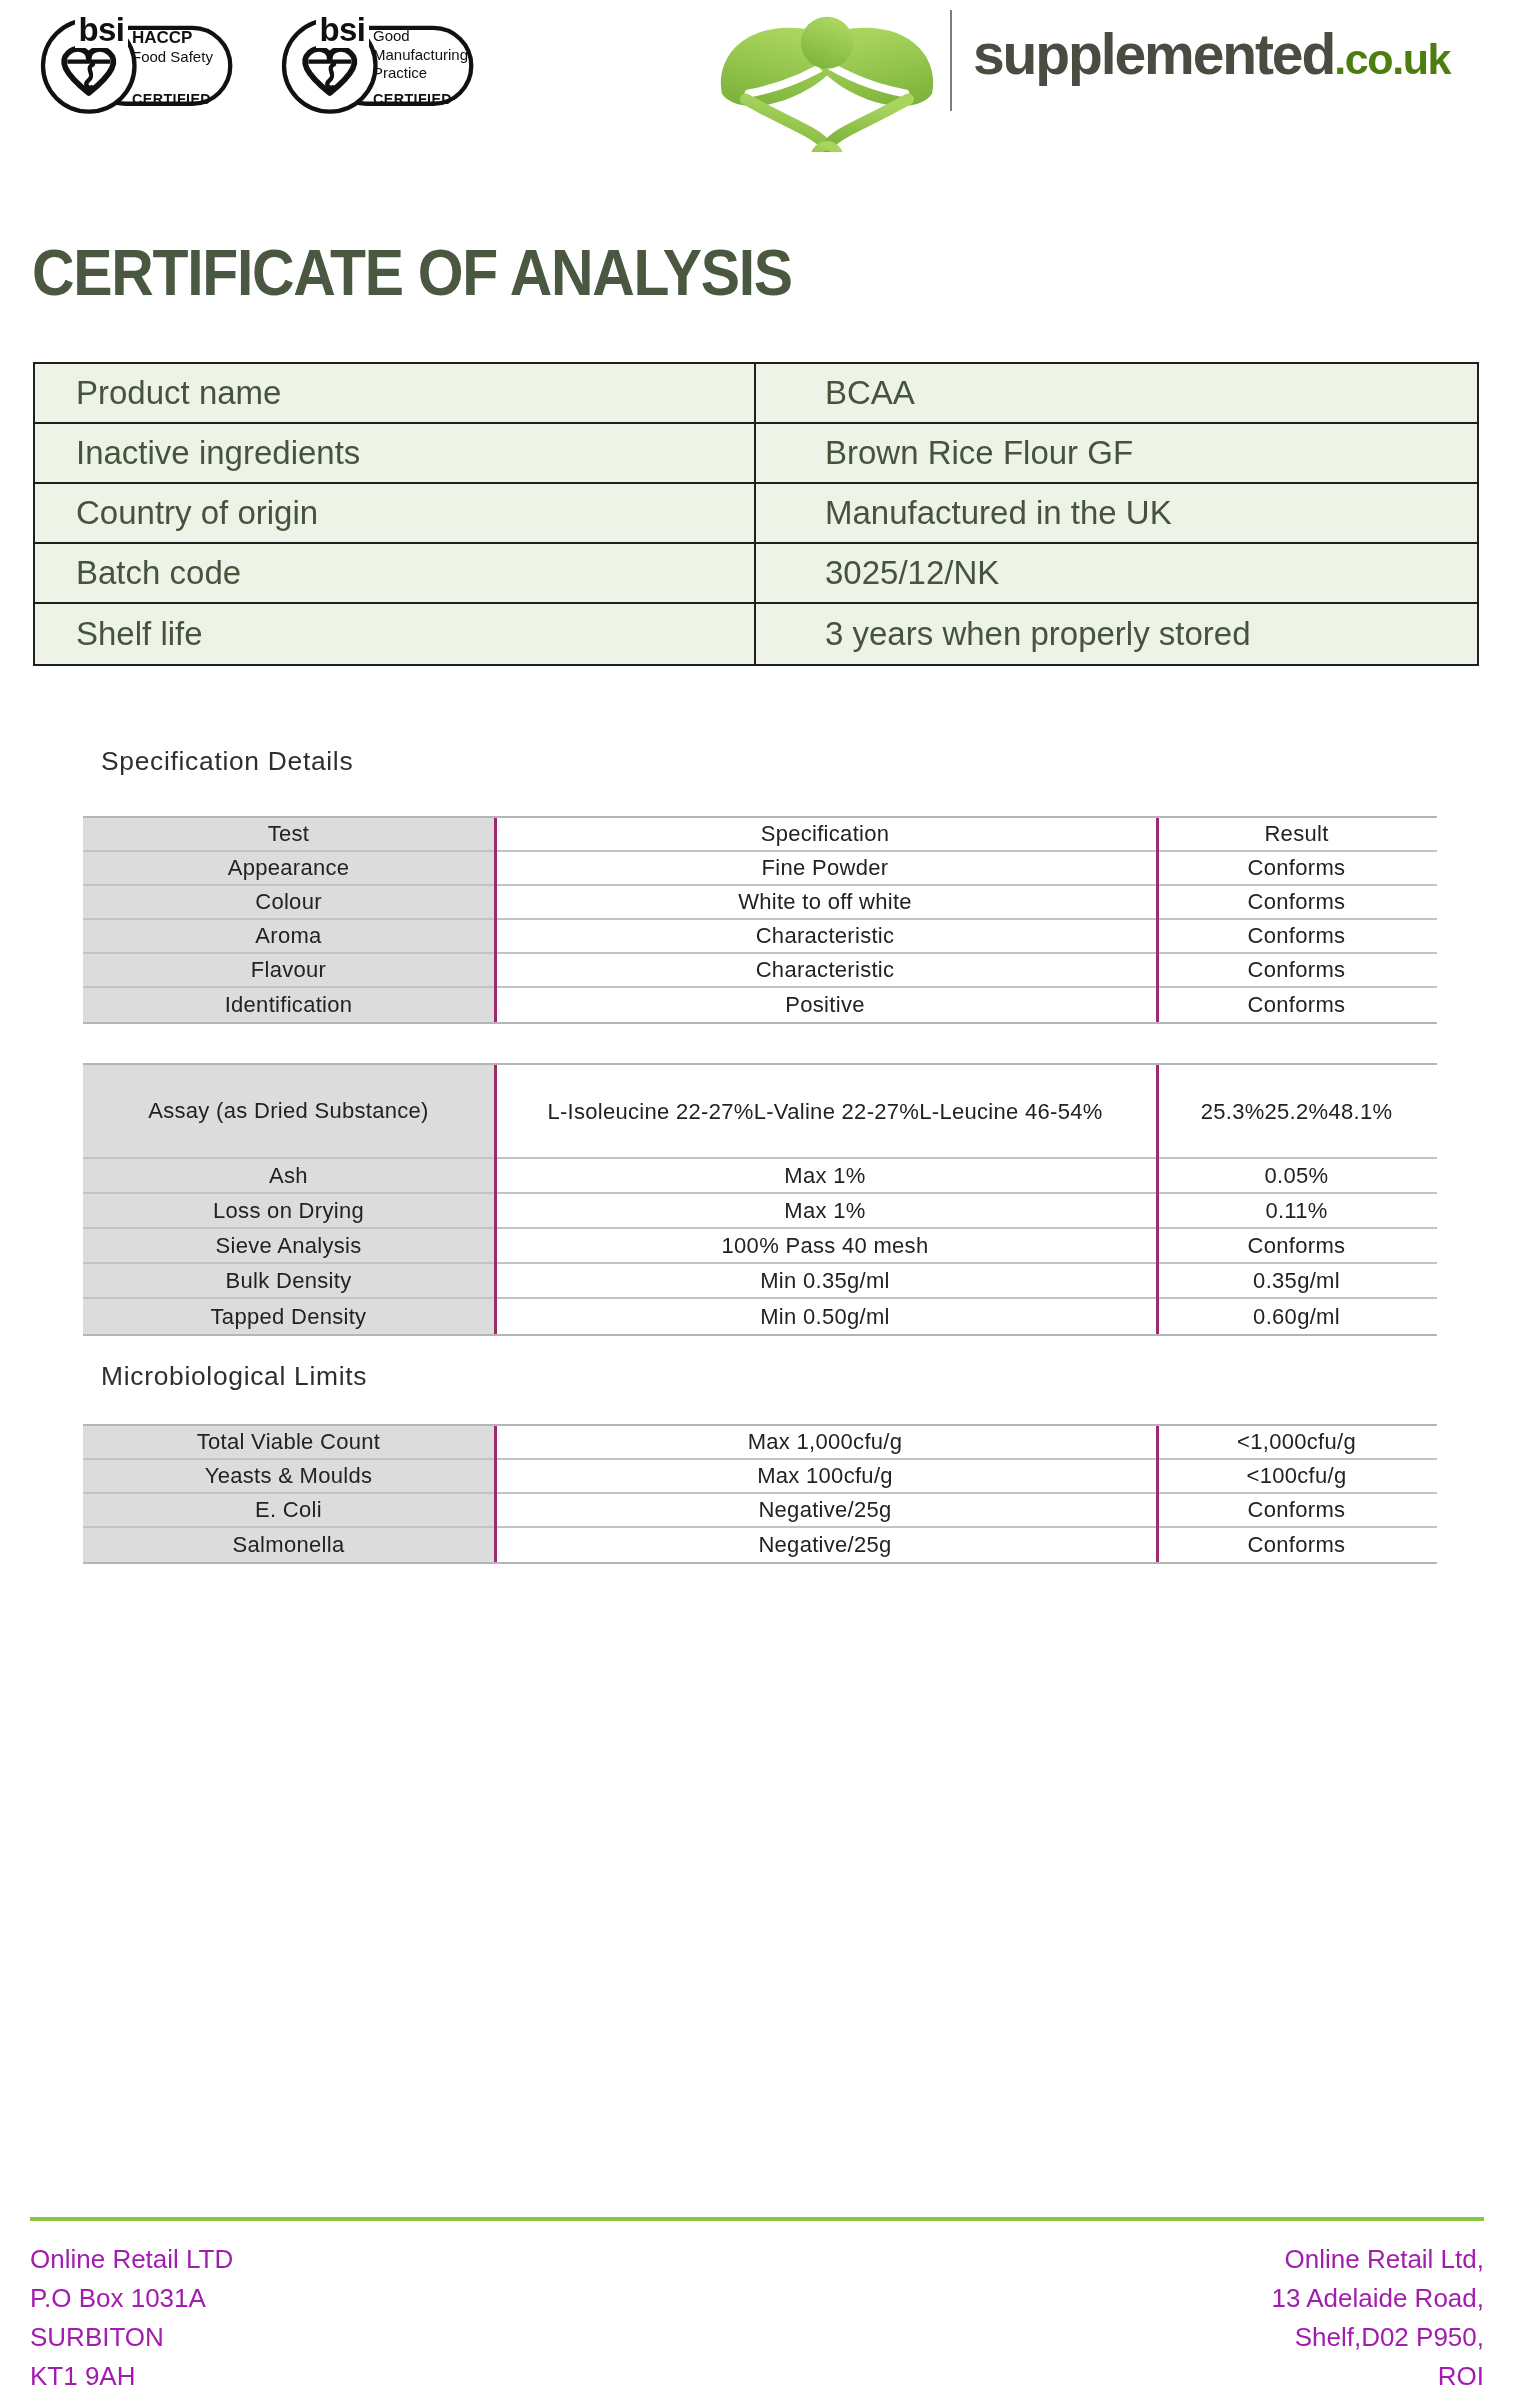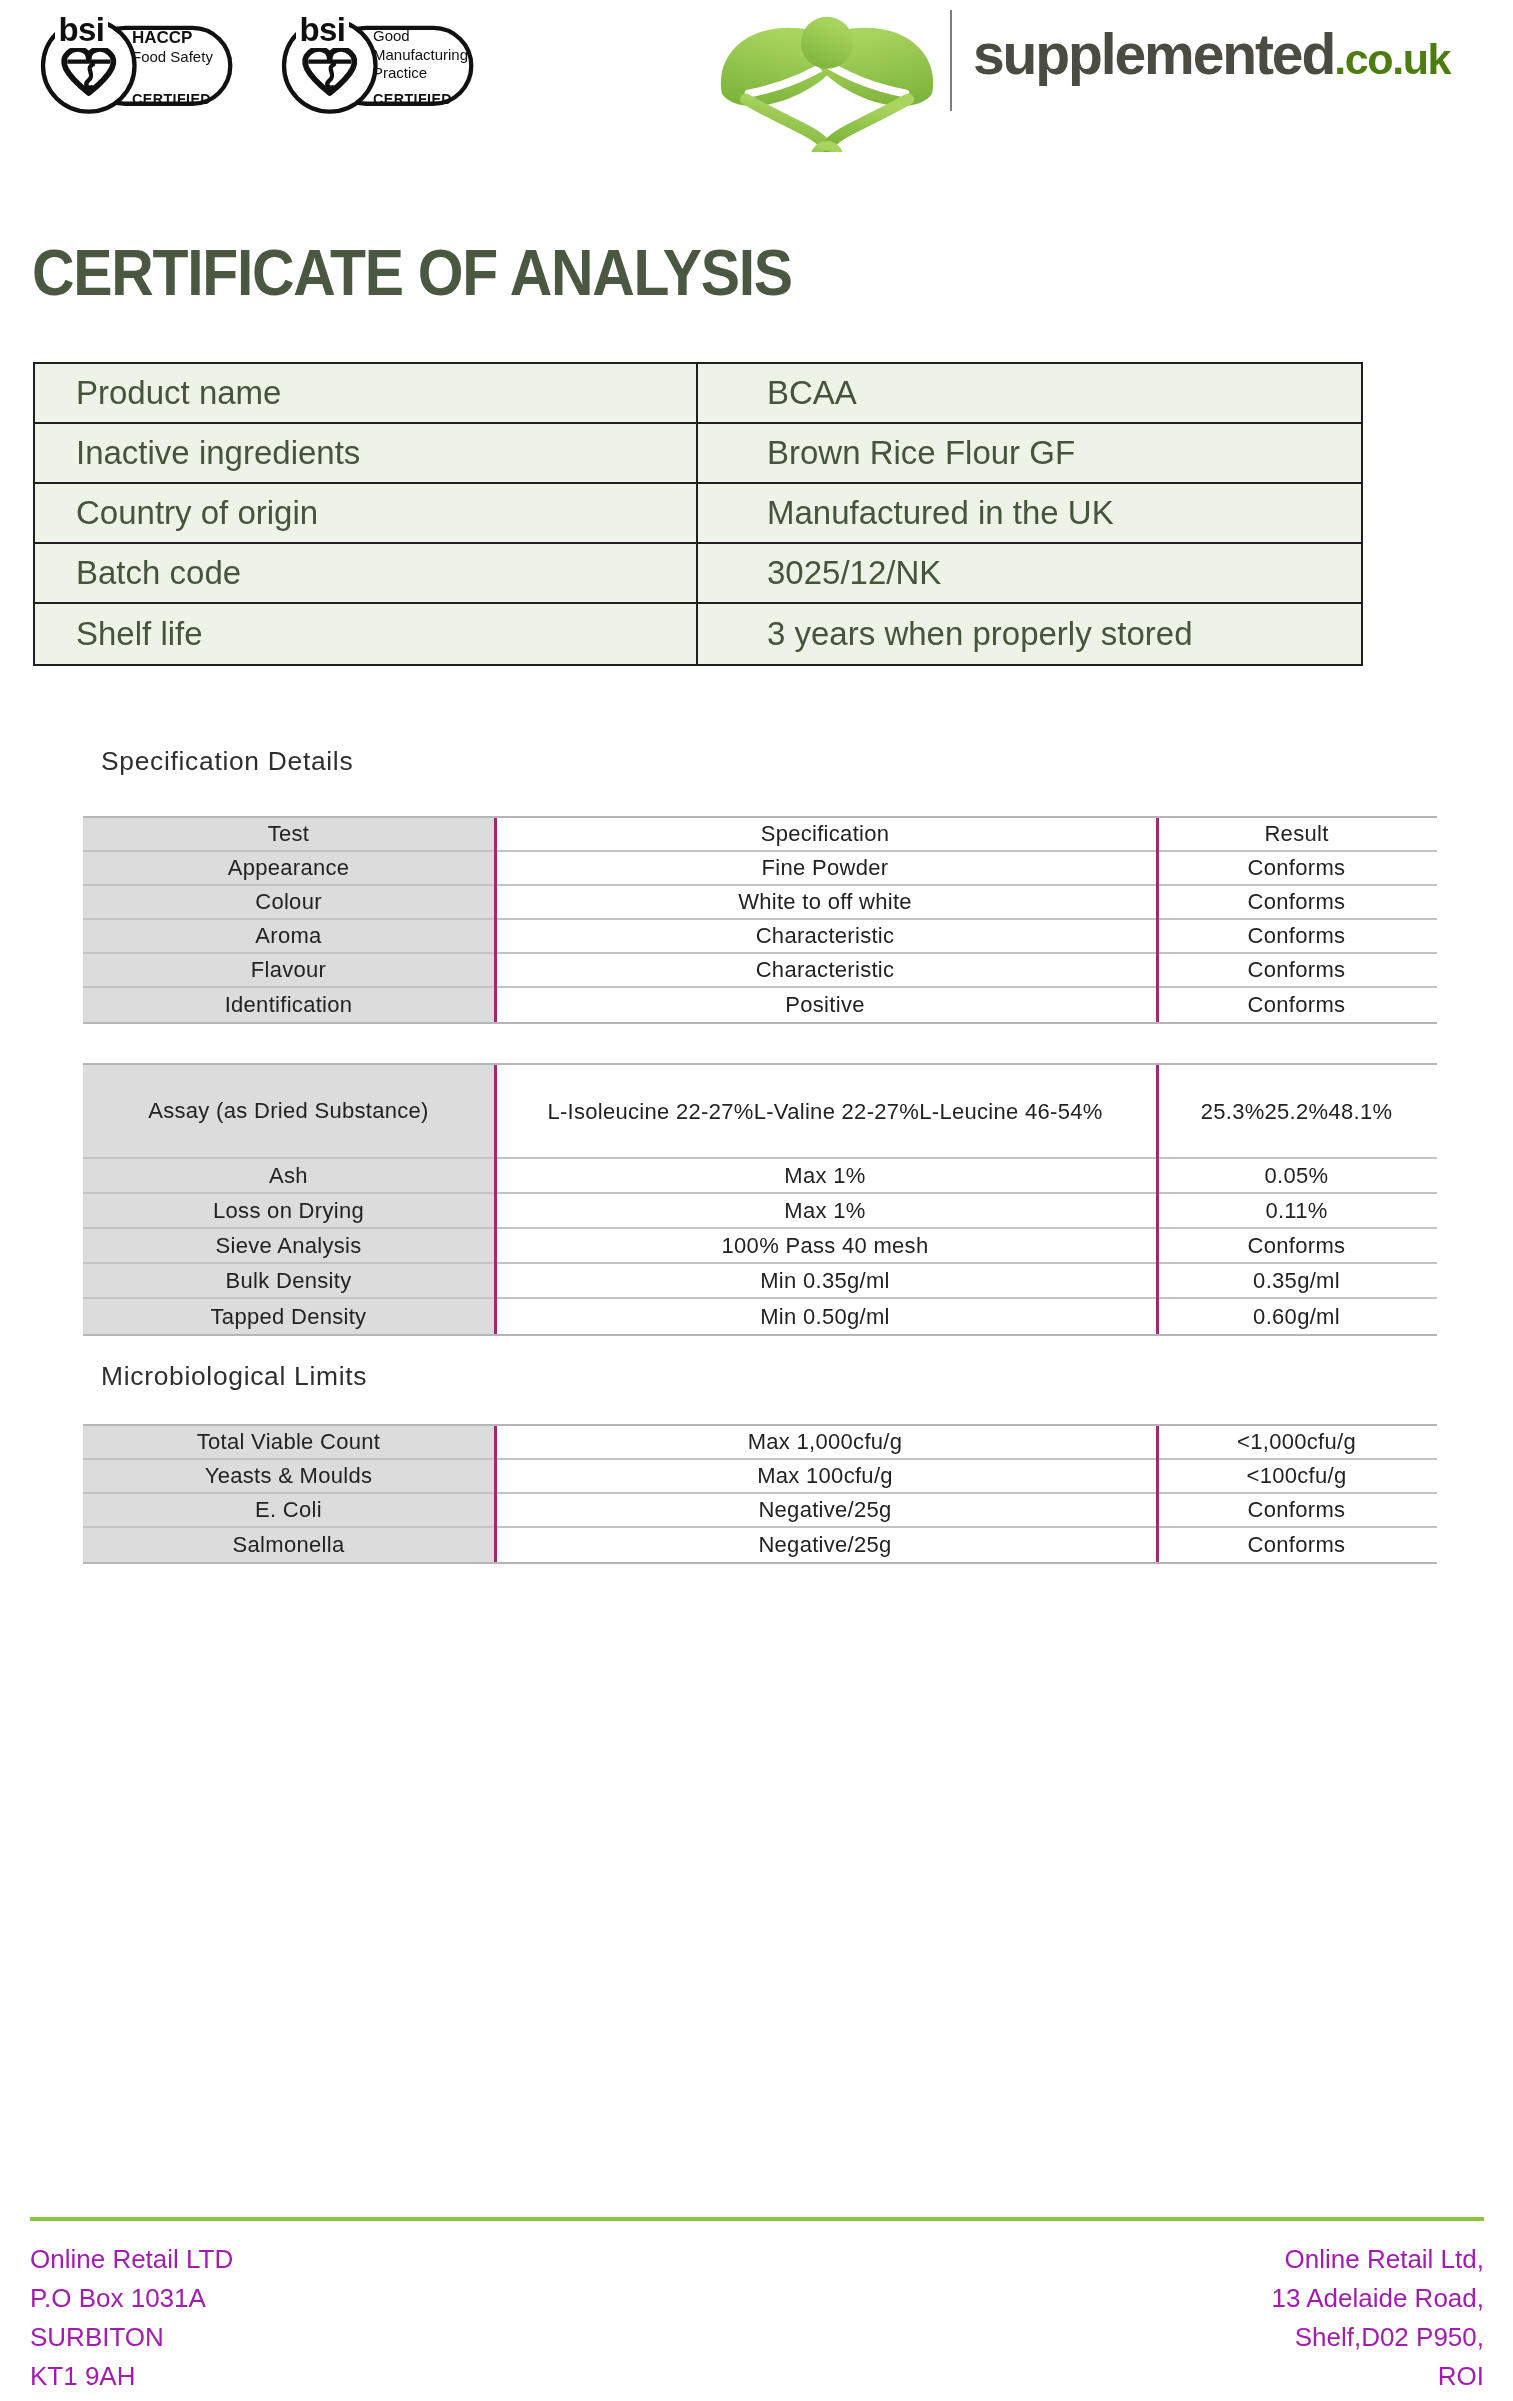--- a/index.html
+++ b/index.html
@@ -1,38 +1,38 @@
 <!DOCTYPE html>
 <html style="font-size:11.4px"><head>
 <meta charset="utf-8">
 <style>
   html,body{margin:0;padding:0;background:#ffffff;}
   body{position:relative;width:1514px;height:2401px;font-family:"Liberation Sans",sans-serif;overflow:hidden;}
 
   
   .badge{position:absolute;width:218px;height:111px;}
   .badge svg{position:absolute;left:0;top:0;}
-  .badge .org{position:absolute;left:32px;top:2.9px;font-size:33px;font-weight:700;color:#101010;background:#fff;padding:0 3.6px;letter-spacing:-0.7px;line-height:1.05;}
+  .badge .org{position:absolute;left:52px;top:2.9px;font-size:33px;font-weight:700;color:#101010;background:#fff;padding:0 3.6px;letter-spacing:-0.7px;line-height:1.05;}
   .badge .lines{position:absolute;left:109px;top:17px;color:#111;}
   .badge .lines .b{font-weight:700;font-size:17px;line-height:21.4px;}
   .badge .lines .r{font-weight:400;font-size:15px;line-height:18.6px;}
   .badge .cert{position:absolute;left:109px;bottom:14.3px;font-weight:700;font-size:14.3px;letter-spacing:0.4px;color:#111;}
 
   
   .leaf{position:absolute;left:711px;top:5.7px;}
   .brand-divider{position:absolute;left:950px;top:10px;width:2.1px;height:101px;background:#7d7d7d;}
   .brand{position:absolute;left:973px;top:21.4px;white-space:nowrap;}
   .brand .nm{font-size:57px;font-weight:700;letter-spacing:-2.1px;color:#4b4b42;}
   .brand .tld{font-size:43px;font-weight:700;letter-spacing:-1.4px;color:#4d7c0f;}
 
   
   .doc-title{position:absolute;left:32px;top:236px;font-size:64px;font-weight:700;color:#4a5741;letter-spacing:-1.4px;transform:scaleX(.92);transform-origin:left top;white-space:nowrap;}
 
   
-  .ptable{position:absolute;left:33px;top:362px;width:1330px;display:grid;grid-template-columns:1fr 1fr;border:2.1px solid #1f1f1f;background:#edf4e7;box-sizing:border-box;}
+  .ptable{position:absolute;left:33px;top:362px;width:1446px;display:grid;grid-template-columns:1fr 1fr;border:2.1px solid #1f1f1f;background:#edf4e7;box-sizing:border-box;}
   .pcell{height:60px;display:flex;align-items:center;font-size:33px;color:#47543d;border-bottom:2.1px solid #1f1f1f;box-sizing:border-box;}
   .pcell.plabel{padding-left:41px;border-right:2.1px solid #1f1f1f;}
   .pcell.pvalue{padding-left:69px;}
   .ptable .pcell:nth-last-child(-n+2){border-bottom:none;}
 
   
   .sec-h{position:absolute;font-size:26.4px;color:#2e2e2e;letter-spacing:0.7px;}
 
   
   .sgtable{position:absolute;left:83px;width:1354px;display:grid;grid-template-columns:411px 662px 281px;border-top:2.9px solid #b5b5b5;border-bottom:2.9px solid #b5b5b5;background:#fff;box-sizing:content-box;}

